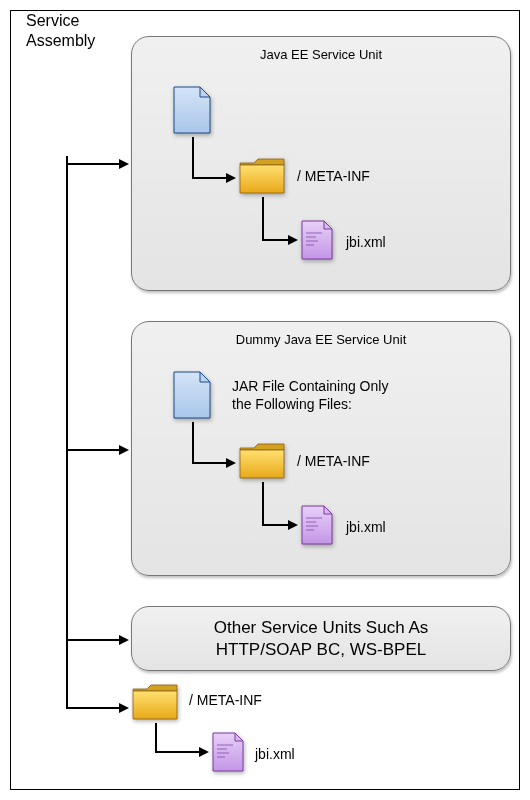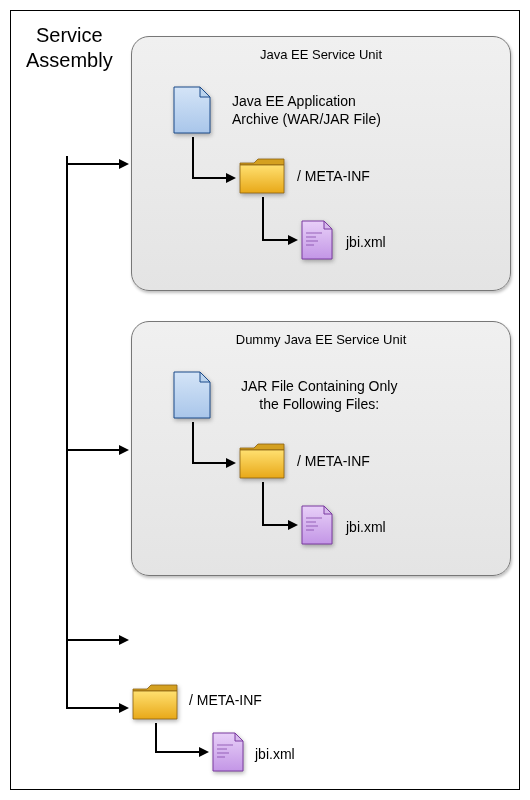--- a/index.html
+++ b/index.html
@@ -16,24 +16,23 @@
     position: absolute;
     left: 10px;
     top: 10px;
     width: 510px;
     height: 780px;
     border: 1px solid #000;
   }
   .assembly-label {
     position: absolute;
     left: 15px;
-    top: 12px;
-    font-size: 20px;
+    top: 0;
+    font-size: 16px;
     line-height: 1.25;
-    text-align: center;
   }
   .unit-box {
     position: absolute;
     background: linear-gradient(#f0f0f0, #e4e4e4);
     border: 1px solid #777;
     border-radius: 18px;
     box-shadow: 1px 2px 3px rgba(0,0,0,0.25);
   }
   .unit1 { left: 120px; top: 25px; width: 380px; height: 255px; }
   .unit2 { left: 120px; top: 310px; width: 380px; height: 255px; padding-left: 48px; }
@@ -124,22 +123,20 @@
           <path d="M2 2 L28 2 L38 12 L38 48 L2 48 Z" fill="url(#g1)" stroke="#1a4a8a" stroke-width="1"></path>
           <path d="M28 2 L28 12 L38 12 Z" fill="#bcd4ee" stroke="#1a4a8a" stroke-width="1"></path>
           <defs>
             <linearGradient id="g1" x1="0" y1="0" x2="0" y2="1">
               <stop offset="0" stop-color="#d4e4f7"></stop>
               <stop offset="1" stop-color="#a9c6ea"></stop>
             </linearGradient>
           </defs>
         </svg>
     </div>
-    <div class="label" style="left:100px; top:55px; white-space:pre-line;">Java EE Application
-Archive (WAR/JAR File)</div>
 
     <div class="arrow-line" style="left:60px; top:100px; width:2px; height:40px;"></div>
     <div class="arrow-line" style="left:60px; top:140px; width:34px; height:2px;"></div>
     <div class="arrow-head-right" style="left:94px; top:136px;"></div>
 
     <div class="folder-icon" style="left:106px; top:120px;">
       <svg viewBox="0 0 48 38">
           <path d="M2 6 L16 6 L20 2 L46 2 L46 8 L2 8 Z" fill="#d4a020" stroke="#8a6010" stroke-width="0.8"></path>
           <path d="M2 8 L46 8 L46 36 L2 36 Z" fill="url(#gf1)" stroke="#8a6010" stroke-width="0.8"></path>
           <defs>
@@ -185,21 +182,21 @@
           <path d="M2 2 L28 2 L38 12 L38 48 L2 48 Z" fill="url(#g2)" stroke="#1a4a8a" stroke-width="1"></path>
           <path d="M28 2 L28 12 L38 12 Z" fill="#bcd4ee" stroke="#1a4a8a" stroke-width="1"></path>
           <defs>
             <linearGradient id="g2" x1="0" y1="0" x2="0" y2="1">
               <stop offset="0" stop-color="#d4e4f7"></stop>
               <stop offset="1" stop-color="#a9c6ea"></stop>
             </linearGradient>
           </defs>
         </svg>
     </div>
-    <div class="label" style="left:109px; top:55px; white-space:pre-line;text-align:center;">JAR File Containing Only
+    <div class="label" style="left:100px; top:55px; white-space:pre-line;">JAR File Containing Only
 the Following Files:</div>
 
     <div class="arrow-line" style="left:60px; top:100px; width:2px; height:40px;"></div>
     <div class="arrow-line" style="left:60px; top:140px; width:34px; height:2px;"></div>
     <div class="arrow-head-right" style="left:94px; top:136px;"></div>
 
     <div class="folder-icon" style="left:106px; top:120px;">
       <svg viewBox="0 0 48 38">
           <path d="M2 6 L16 6 L20 2 L46 2 L46 8 L2 8 Z" fill="#d4a020" stroke="#8a6010" stroke-width="0.8"></path>
           <path d="M2 8 L46 8 L46 36 L2 36 Z" fill="url(#gf2)" stroke="#8a6010" stroke-width="0.8"></path>
@@ -231,20 +228,24 @@
             <linearGradient id="gp2" x1="0" y1="0" x2="0" y2="1">
               <stop offset="0" stop-color="#e8d0f8"></stop>
               <stop offset="1" stop-color="#c396e6"></stop>
             </linearGradient>
           </defs>
         </svg>
     </div>
     <div class="label" style="left:214px; top:196px;">jbi.xml</div>
   </div>
 
+  <div class="unit-box unit3">
+    <div class="unit-title-multi" style="white-space:pre-line;">Other Service Units Such As
+HTTP/SOAP BC, WS-BPEL</div>
+  </div>
 
   <div class="folder-icon bot-folder">
     <svg viewBox="0 0 48 38">
         <path d="M2 6 L16 6 L20 2 L46 2 L46 8 L2 8 Z" fill="#d4a020" stroke="#8a6010" stroke-width="0.8"></path>
         <path d="M2 8 L46 8 L46 36 L2 36 Z" fill="url(#gf3)" stroke="#8a6010" stroke-width="0.8"></path>
         <defs>
           <linearGradient id="gf3" x1="0" y1="0" x2="0" y2="1">
             <stop offset="0" stop-color="#ffe070"></stop>
             <stop offset="1" stop-color="#e8a818"></stop>
           </linearGradient>

